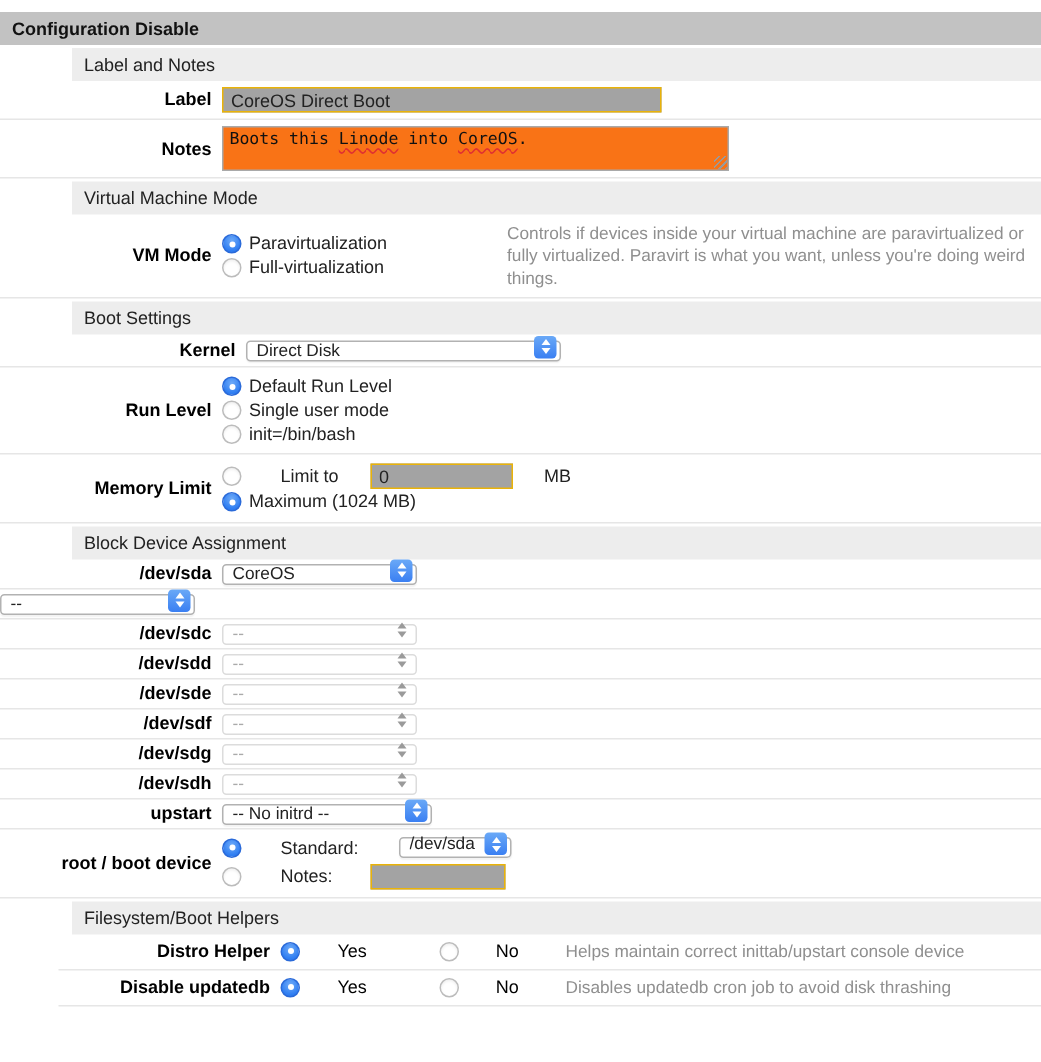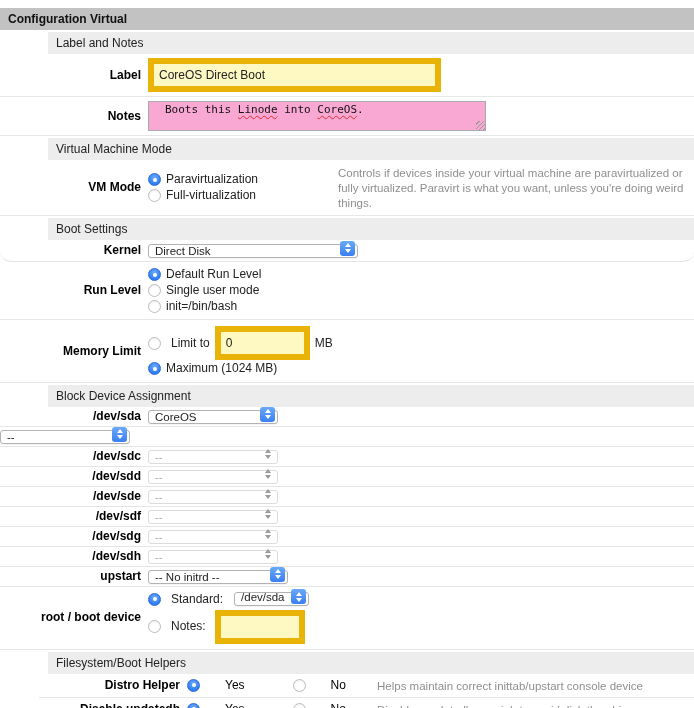--- a/index.html
+++ b/index.html
@@ -25,32 +25,32 @@
   .lbl {
     width:148px; flex-shrink:0; text-align:right;
     font-weight:bold; padding-right:7px; padding-top:2px; line-height:15px;
   }
   .row.center .lbl { padding-top:0; }
   .ctl { flex:1; min-width:0; }
   .ctl-fixed { width:190px; flex-shrink:0; }
   .help { flex:1; color:#8f8f8f; font-size:11.5px; line-height:15px; padding-top:2px; padding-right:8px; }
   
   .txt {
-    height:34px; border:6px solid #eab308; background:#fef9c3;
+    height:17px; border:1px solid #eab308; background:#a3a3a3;
     font-family:"Liberation Sans",sans-serif; font-size:12px; padding:0 5px; color:#222;
   }
   .txt.w-label { width:293px; }
   .txt.w-mem { width:95px; }
   .txt.w-custom { width:90px; }
   
   .notes-area {
     position:relative; width:338px; height:30px;
-    border:1px solid #a9a9a9; background:#f9a8d4;
+    border:1px solid #a9a9a9; background:#f97316;
     font-family:"DejaVu Sans Mono", monospace; font-size:11px;
-    padding:1px 16px; color:#111; line-height:13px; overflow:hidden;
+    padding:1px 4px; color:#111; line-height:13px; overflow:hidden;
   }
   .notes-area .grip {
     position:absolute; right:0; bottom:0; width:9px; height:9px;
     background:repeating-linear-gradient(135deg, transparent 0 2px, #9a9a9a 2px 3px);
   }
   .misspell {
     text-decoration:underline; text-decoration-style:wavy;
     text-decoration-color:#e03030; text-decoration-thickness:1px; text-underline-offset:2px;
   }
   
@@ -88,30 +88,30 @@
   .stepper .dn { border-top:4px solid #fff; }
   .sel.disabled { border-color:#dcdcdc; color:#aaa; box-shadow:none; }
   .sel.disabled .stepper { background:transparent; }
   .sel.disabled .stepper .up { border-bottom-color:#9a9a9a; }
   .sel.disabled .stepper .dn { border-top-color:#9a9a9a; }
   .w-kernel { width:210px; }
   .w-dev { width:130px; }
   .w-initrd { width:140px; }
   .w-root { width:75px; }
   
-  .inline { display:flex; align-items:center; gap:5px; }
+  .inline { display:flex; align-items:center; gap:21px; }
   .dev-row { padding:2px 0; }
   .helper-row { padding:3px 0;margin-left:39px; }
   .yesno { display:flex; align-items:center; gap:20px; width:190px; flex-shrink:0; }
   .yesno .gap { width:8px; }
 </style>
 </head>
 <body>
 
-<div class="main-header">Configuration Virtual</div>
+<div class="main-header">Configuration Disable</div>
 
 <div class="section-bar">Label and Notes</div>
 
 <div class="row center">
   <div class="lbl">Label</div>
   <div class="ctl">
     <input class="txt w-label" value="CoreOS Direct Boot" style="">
   </div>
 </div>
 
@@ -134,21 +134,21 @@
     <div class="opt">
       <span class="radio off"></span>
       <span class="olabel">Full-virtualization</span>
     </div>
   </div>
   <div class="help">Controls if devices inside your virtual machine are paravirtualized or fully virtualized. Paravirt is what you want, unless you're doing weird things.</div>
 </div>
 
 <div class="section-bar">Boot Settings</div>
 
-<div class="row center" style="padding:3px 0;border-radius:11px;">
+<div class="row center" style="padding:3px 16px;">
   <div class="lbl">Kernel</div>
   <div class="ctl">
     <div class="sel w-kernel">
       <span class="sel-text">Direct Disk</span>
       <span class="stepper">
           <i class="up"></i>
           <i class="dn"></i>
         </span>
     </div>
   </div>

